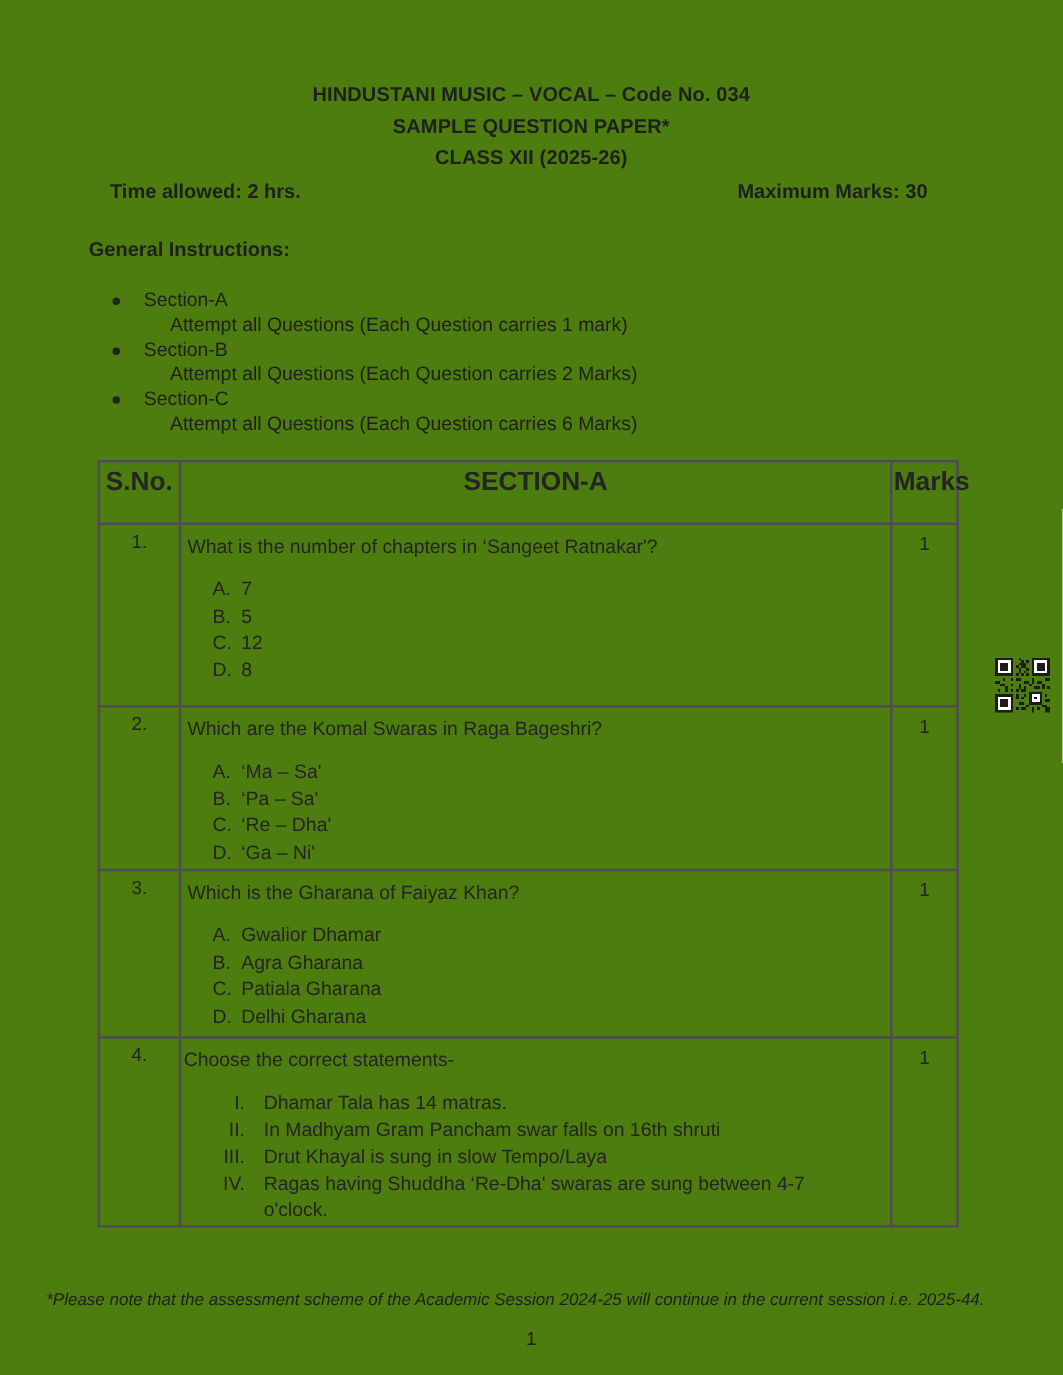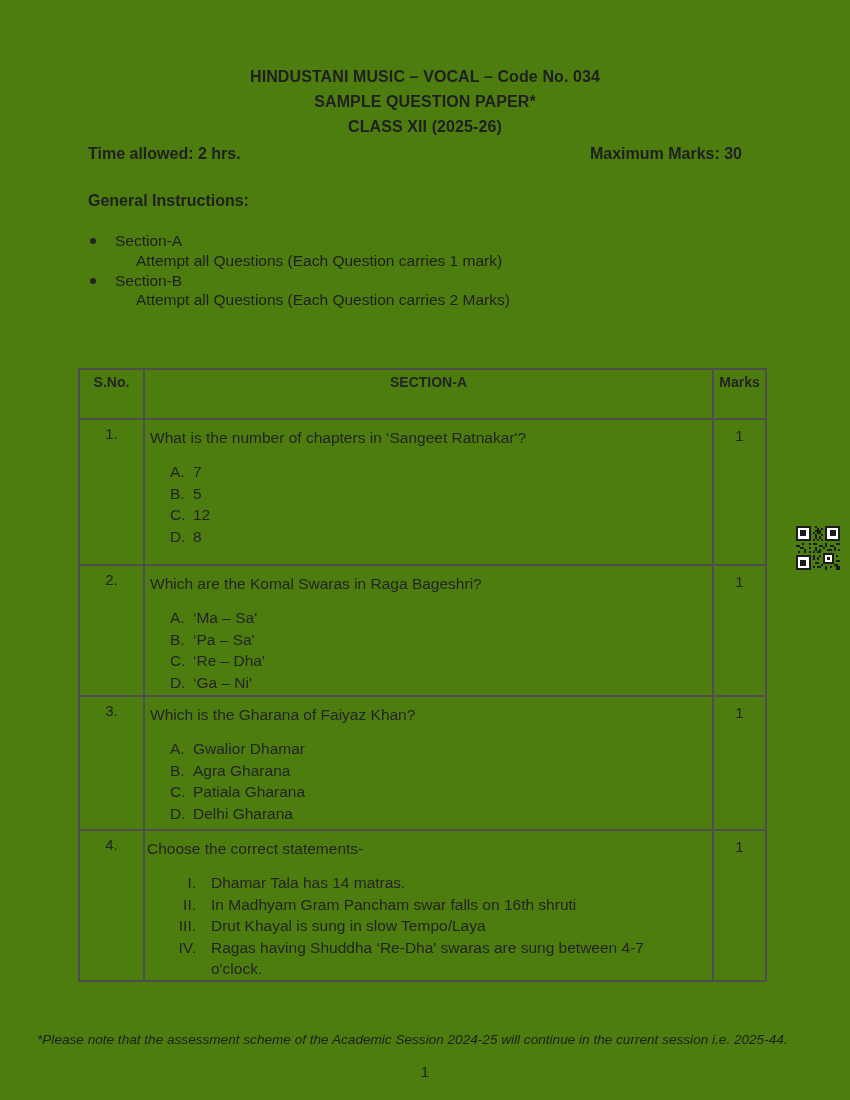--- a/index.html
+++ b/index.html
@@ -35,21 +35,21 @@
     display: flex;
     justify-content: space-between;
     font-weight: 700;
     font-size: 16px;
   }
 
   
   .gen-heading {
     position: absolute;
     top: 192px;
-    left: 88px;
+    left: 71px;
     font-weight: 700;
     font-size: 16px;
   }
   .instr-list {
     position: absolute;
     top: 231px;
     left: 88px;
     font-size: 15.5px;
     line-height: 19.8px;
   }
@@ -72,21 +72,21 @@
     border-collapse: collapse;
     table-layout: fixed;
     font-size: 15.5px;
     color: #242424;
   }
   .q-table th, .q-table td { border: 2px solid #4e4e4e; }
   .head-row th {
     height: 43px;
     vertical-align: top;
     padding-top: 4px;
-    font-size: 14px;
+    font-size: 21px;
     font-weight: 700;
     text-align: center;
   }
   .sno-cell {
     text-align: center;
     vertical-align: top;
     padding-top: 5px;
     font-size: 15px;
   }
   .body-cell { vertical-align: top; padding: 8px 8px 0 5px; border-radius: 32px; }
@@ -162,20 +162,27 @@
         <span>Section-A</span>
       </div>
       <div class="detail-line">Attempt all Questions (Each Question carries 1 mark)</div>
     </div>
     <div class="instr-item">
       <div class="name-line">
         <span class="bullet-dot"></span>
         <span>Section-B</span>
       </div>
       <div class="detail-line">Attempt all Questions (Each Question carries 2 Marks)</div>
+    </div>
+    <div class="instr-item">
+      <div class="name-line">
+        <span class="bullet-dot"></span>
+        <span>Section-C</span>
+      </div>
+      <div class="detail-line">Attempt all Questions (Each Question carries 6 Marks)</div>
     </div>
   </div>
 
   <table class="q-table">
     <colgroup>
       <col style="width:65px">
         <col style="width:569px">
         <col style="width:53px">
     </colgroup>
     <tbody>

